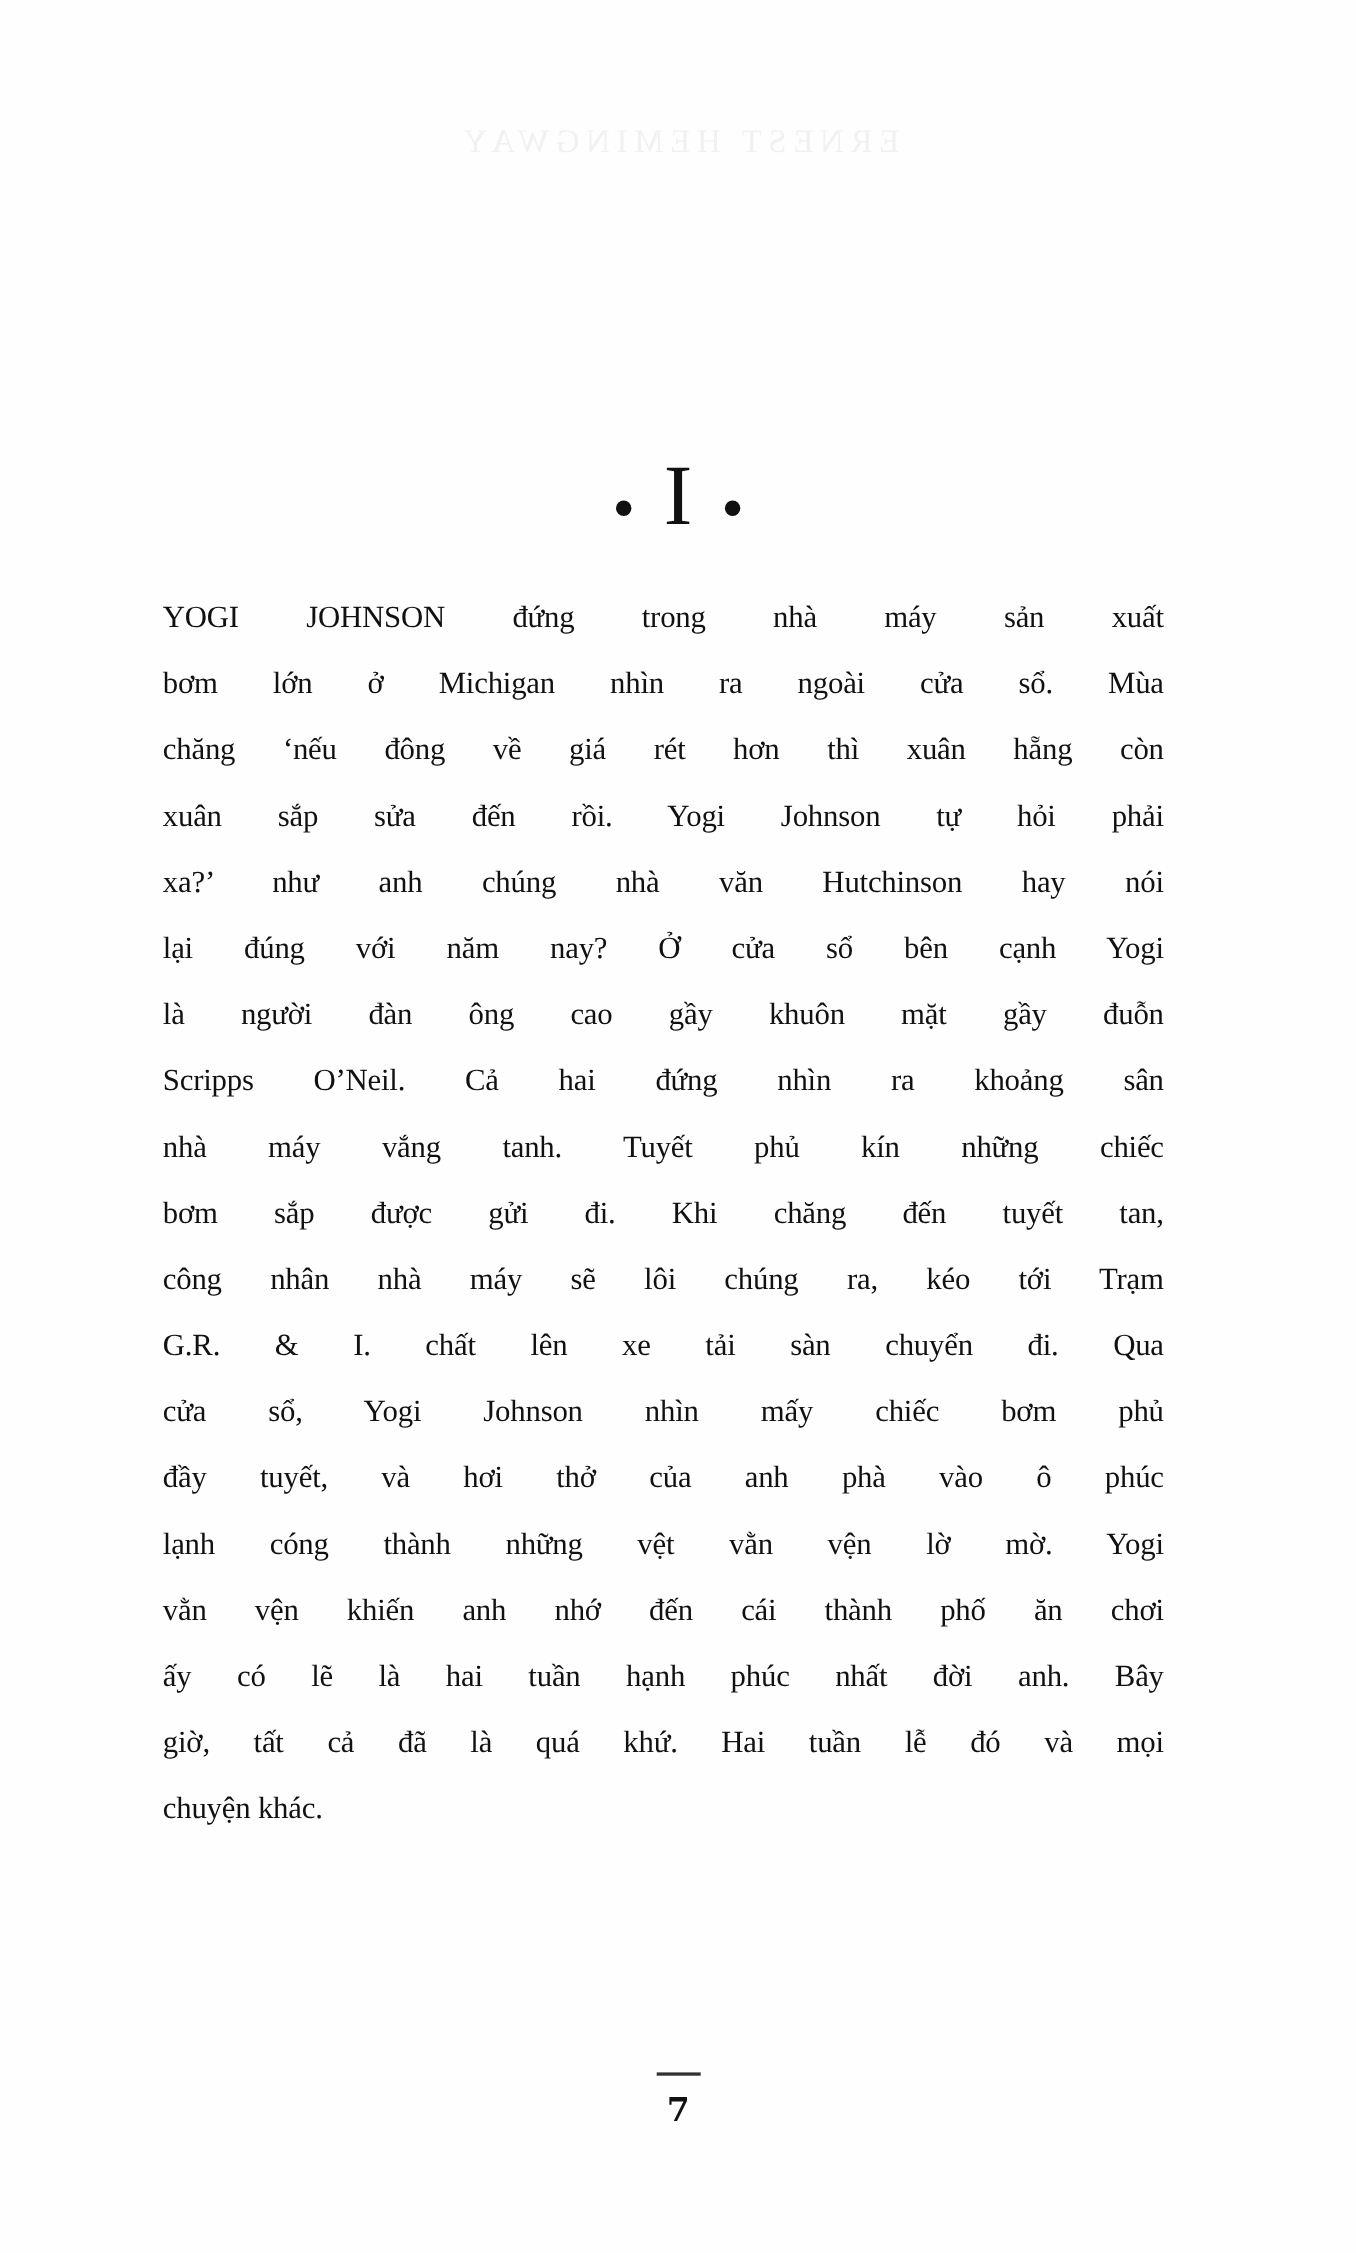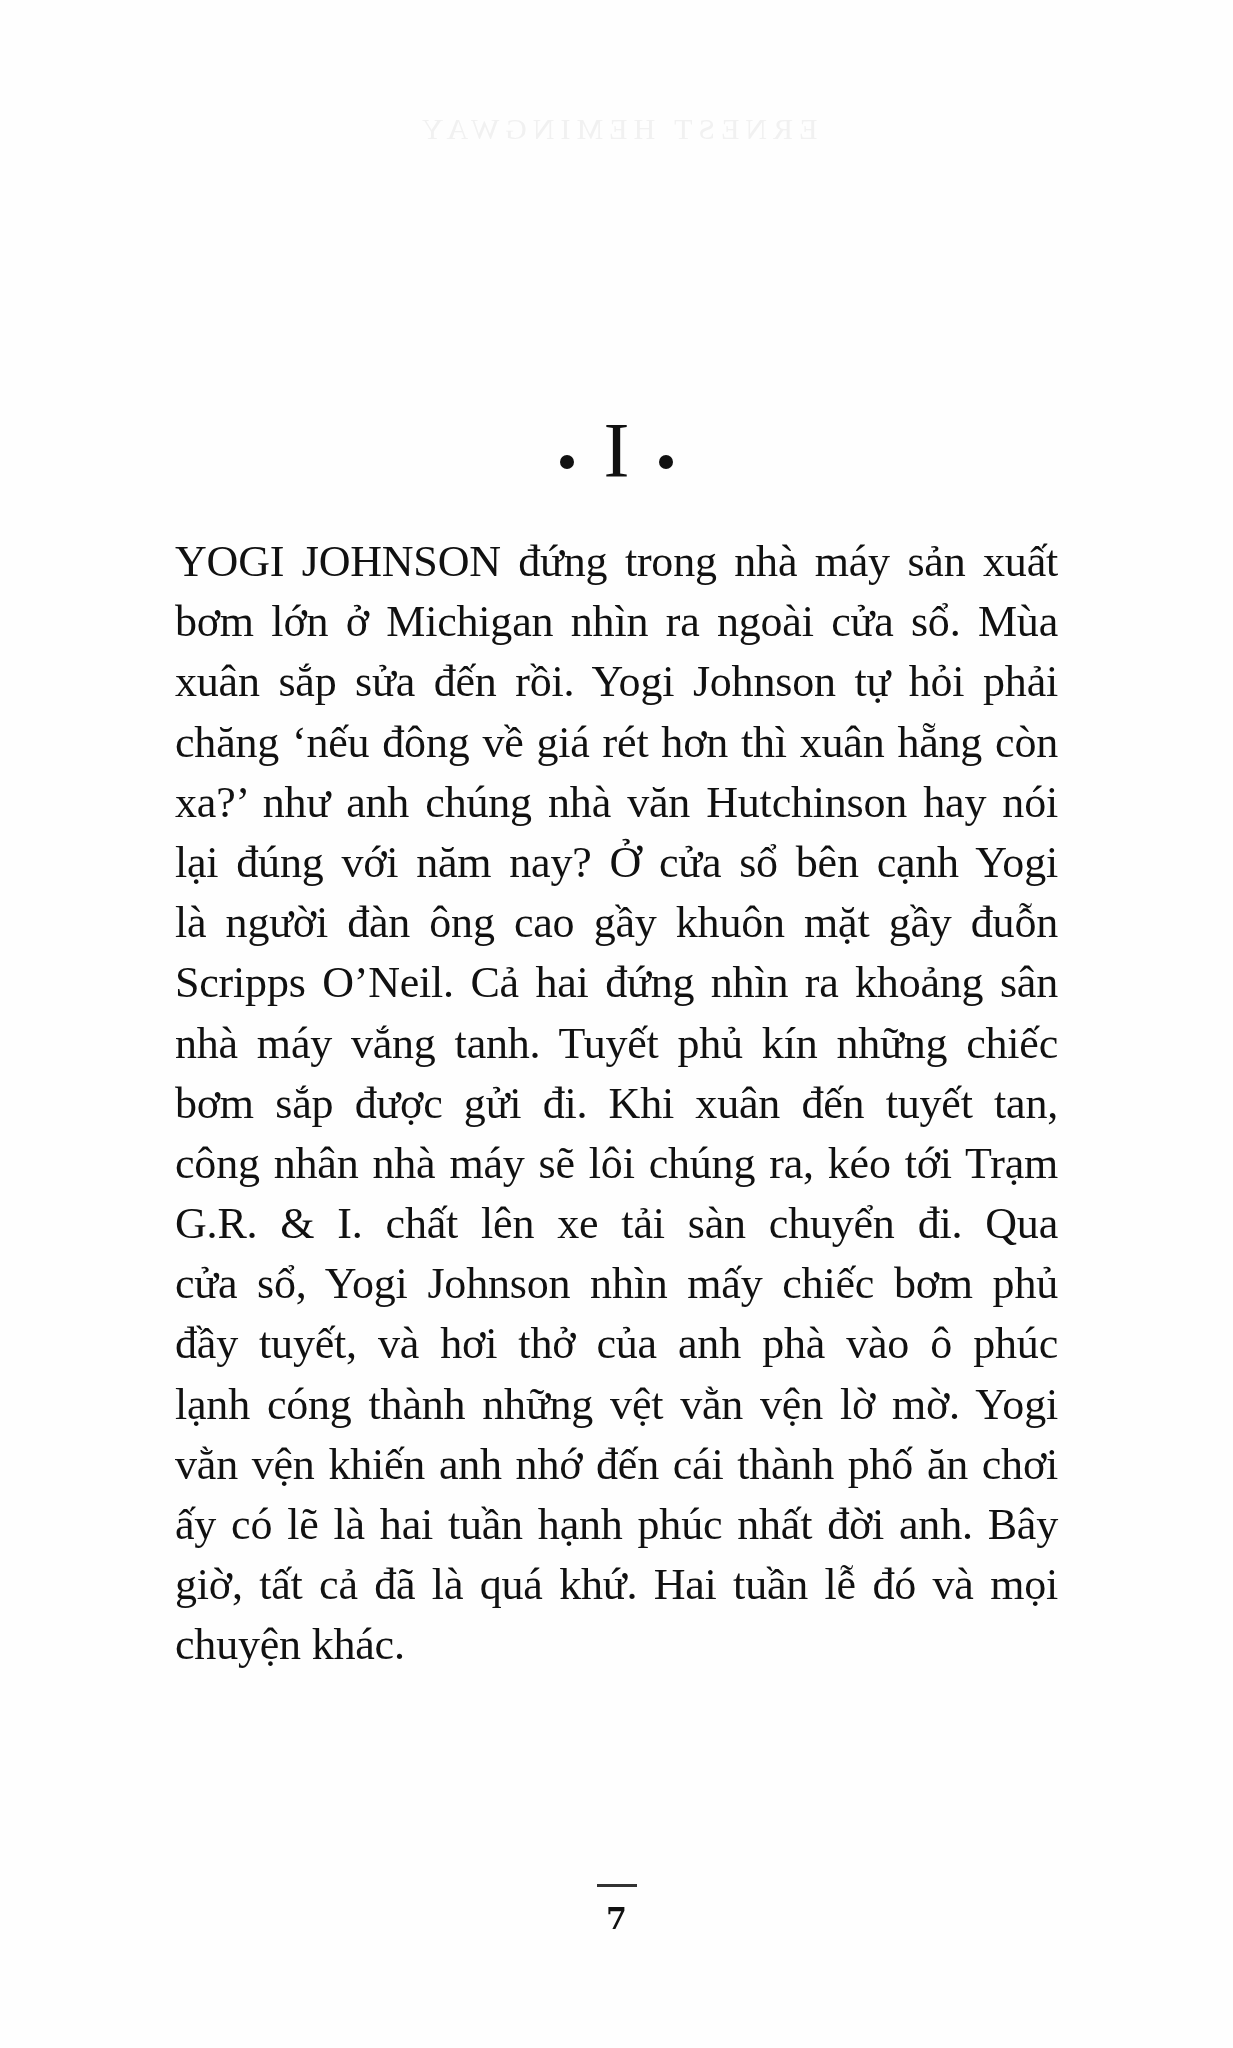--- a/index.html
+++ b/index.html
@@ -56,27 +56,26 @@
     }
     .body-text {
       position: absolute;
       left: 148px;
       top: 532px;
       width: 910px;
     }
     .line {
       display: block;
       height: 60.2px;
-      font-size: 44px;
+      font-size: 28px;
       line-height: 60.2px;
       text-align: justify;
       text-align-last: justify;
       white-space: nowrap;
       letter-spacing: -0.2px;
-      margin-left: 27px;
     }
     .line.last {
       text-align-last: left;
     }
     .folio {
       position: absolute;
       top: 1884px;
       left: 0;
       width: 1233px;
       text-align: center;
@@ -101,28 +100,28 @@
 
   <div class="bleed-header">ERNEST HEMINGWAY</div>
 
   <div class="chapter-heading">
     <span class="dot"></span><span>I</span><span class="dot"></span>
   </div>
 
   <div class="body-text">
     <span class="line">YOGI JOHNSON đứng trong nhà máy sản xuất</span>
     <span class="line">bơm lớn ở Michigan nhìn ra ngoài cửa sổ. Mùa</span>
+    <span class="line">chăng ‘nếu đông về giá rét hơn thì xuân hẵng còn</span>
     <span class="line">xuân sắp sửa đến rồi. Yogi Johnson tự hỏi phải</span>
-    <span class="line">chăng ‘nếu đông về giá rét hơn thì xuân hẵng còn</span>
     <span class="line">xa?’ như anh chúng nhà văn Hutchinson hay nói</span>
     <span class="line">lại đúng với năm nay? Ở cửa sổ bên cạnh Yogi</span>
     <span class="line">là người đàn ông cao gầy khuôn mặt gầy đuỗn</span>
     <span class="line">Scripps O’Neil. Cả hai đứng nhìn ra khoảng sân</span>
     <span class="line">nhà máy vắng tanh. Tuyết phủ kín những chiếc</span>
-    <span class="line">bơm sắp được gửi đi. Khi xuân đến tuyết tan,</span>
+    <span class="line">bơm sắp được gửi đi. Khi chăng đến tuyết tan,</span>
     <span class="line">công nhân nhà máy sẽ lôi chúng ra, kéo tới Trạm</span>
     <span class="line">G.R. &amp; I. chất lên xe tải sàn chuyển đi. Qua</span>
     <span class="line">cửa sổ, Yogi Johnson nhìn mấy chiếc bơm phủ</span>
     <span class="line">đầy tuyết, và hơi thở của anh phà vào ô phúc</span>
     <span class="line">lạnh cóng thành những vệt vằn vện lờ mờ. Yogi</span>
     <span class="line">vằn vện khiến anh nhớ đến cái thành phố ăn chơi</span>
     <span class="line">ấy có lẽ là hai tuần hạnh phúc nhất đời anh. Bây</span>
     <span class="line">giờ, tất cả đã là quá khứ. Hai tuần lễ đó và mọi</span>
     <span class="line last">chuyện khác.</span>
   </div>

